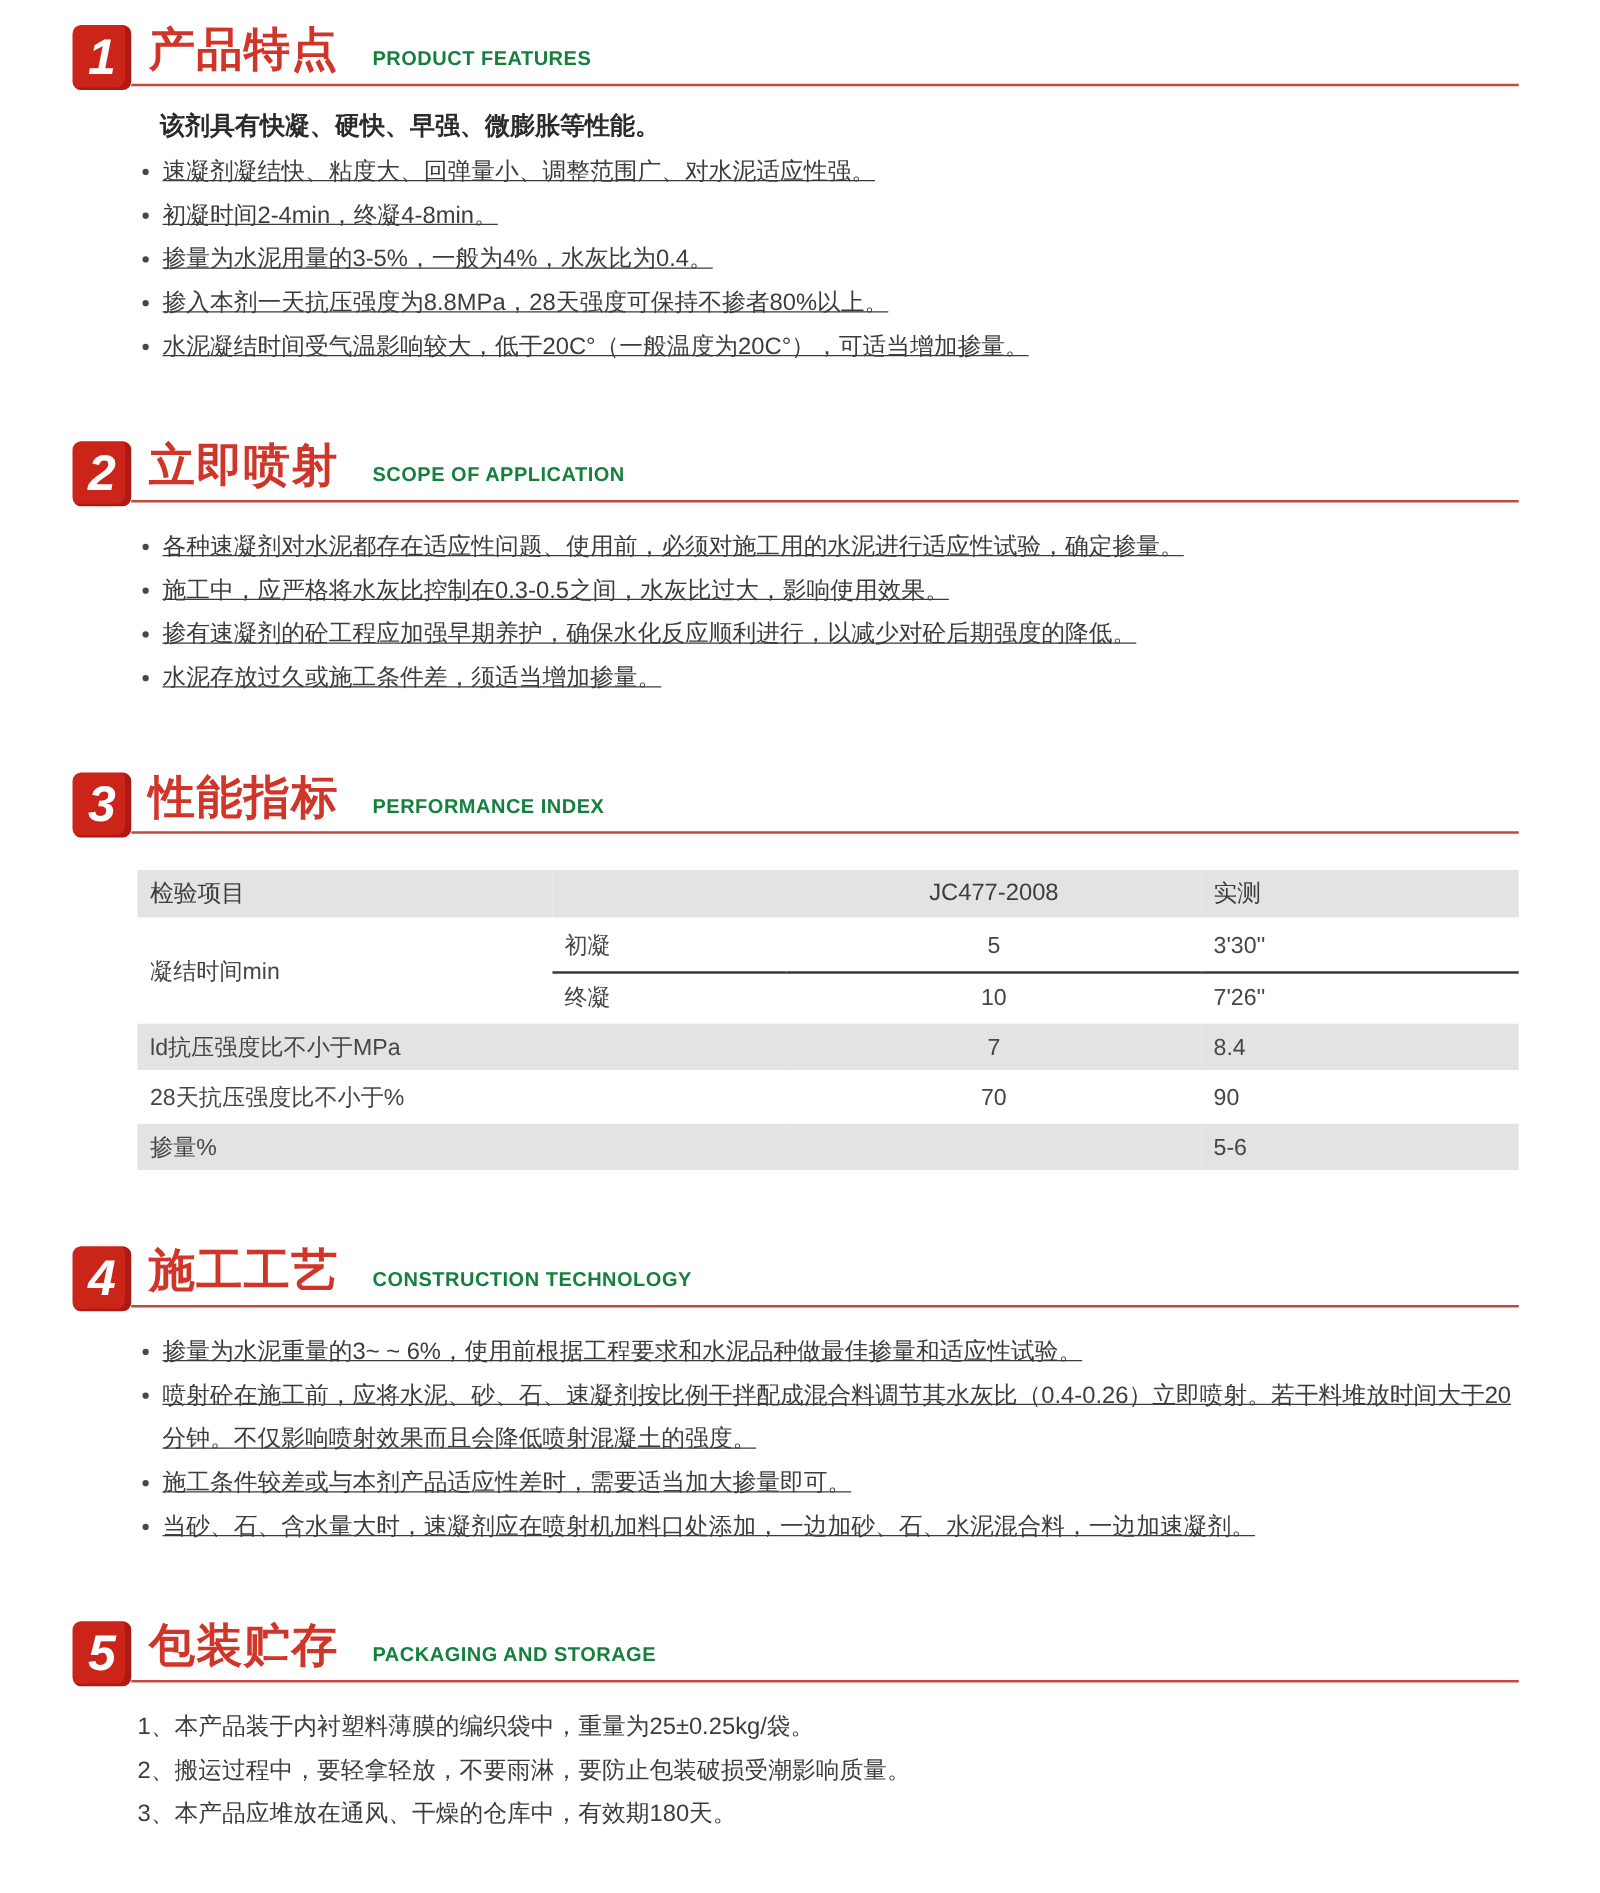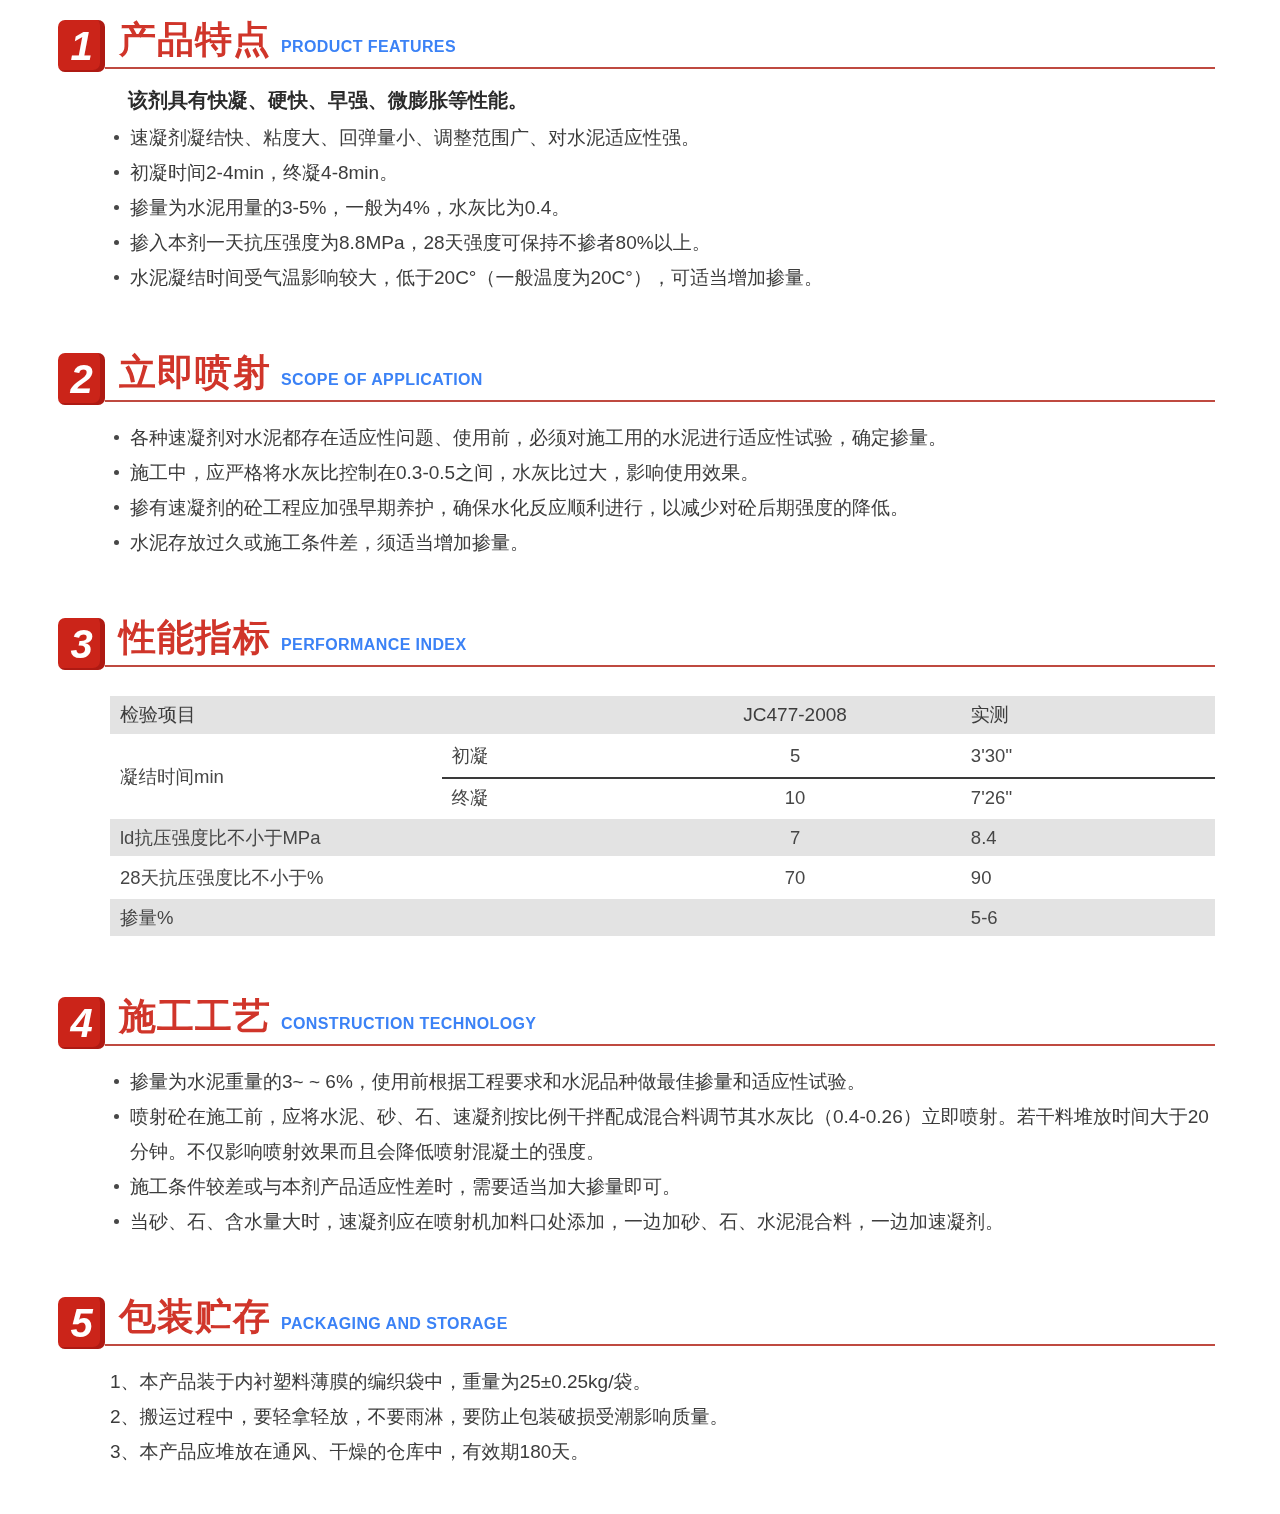--- a/index.html
+++ b/index.html
@@ -23,54 +23,54 @@
     color: #fff;
     font-size: 40px; font-weight: 700; font-style: italic;
     display: flex; align-items: center; justify-content: center;
     flex: 0 0 auto;
     box-shadow: inset -5px -2px 0 rgba(120,10,8,0.35);
     margin-bottom: -3px;
     z-index: 1;
   }
   .head-rule {
     flex: 1;
-    display: flex; align-items: baseline; gap: 10px;
+    display: flex; align-items: baseline; gap: 27px;
     border-bottom: 2px solid #bf4a40;
     padding: 0 0 9px 14px;
   }
   .title-zh {
     margin: 0;
     font-size: 37px; font-weight: 700;
     color: #d0352a;
     line-height: 1;
     letter-spacing: 1px;
   }
   .title-en {
     font-size: 16px; font-weight: 700;
-    color: #3b82f6;
+    color: #15803d;
     letter-spacing: 0.4px;
   }
 
   
   .intro {
     margin: 16px 0 6px 70px;
     font-size: 20px; font-weight: 700;
     color: #2b2b2b;
   }
   ul.bullets, ul.numbered {
     list-style: none;
     margin: 0; padding: 0 0 0 55px;
   }
   ul.bullets li, ul.numbered li {
     position: relative;
     font-size: 19px;
     line-height: 35px;
     color: #3c3c3c;
   }
-  ul.bullets li { padding-left: 17px; }
+  ul.bullets li { padding-left: 17px; text-decoration: underline; }
   ul.bullets li::before {
     content: "";
     position: absolute; left: 1px; top: 15px;
     width: 5px; height: 5px; border-radius: 50%;
     background: #474747;
   }
   ul.numbered { padding-left: 52px; }
 
   
   .ptable {

